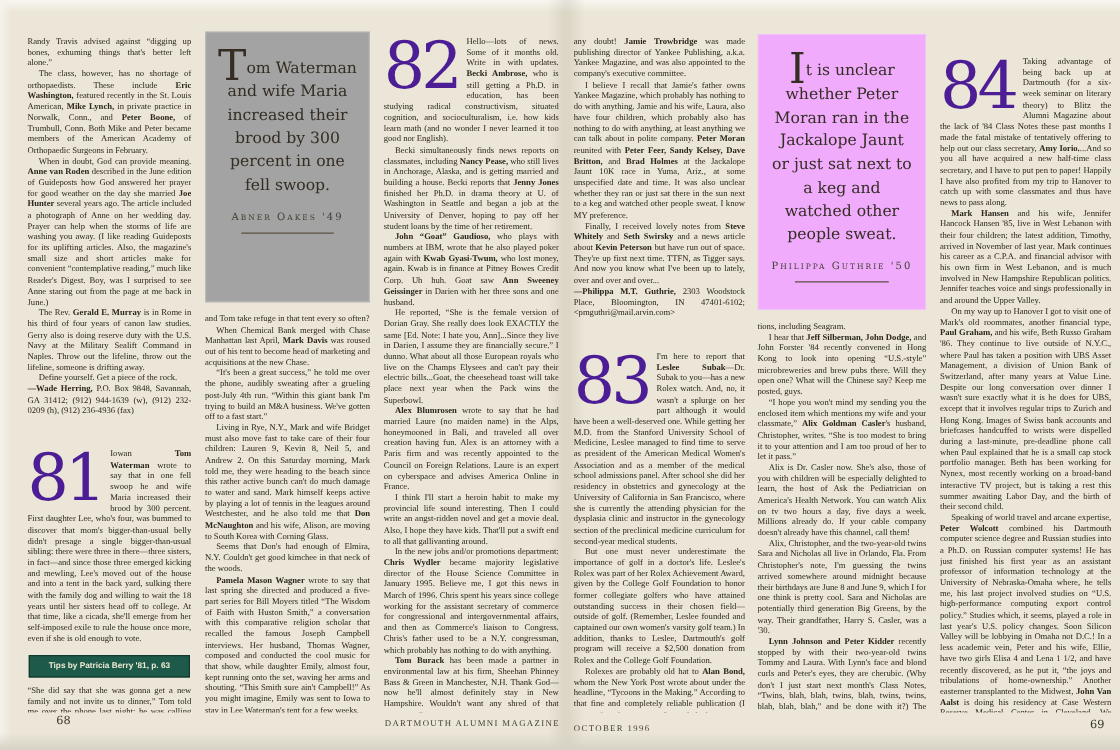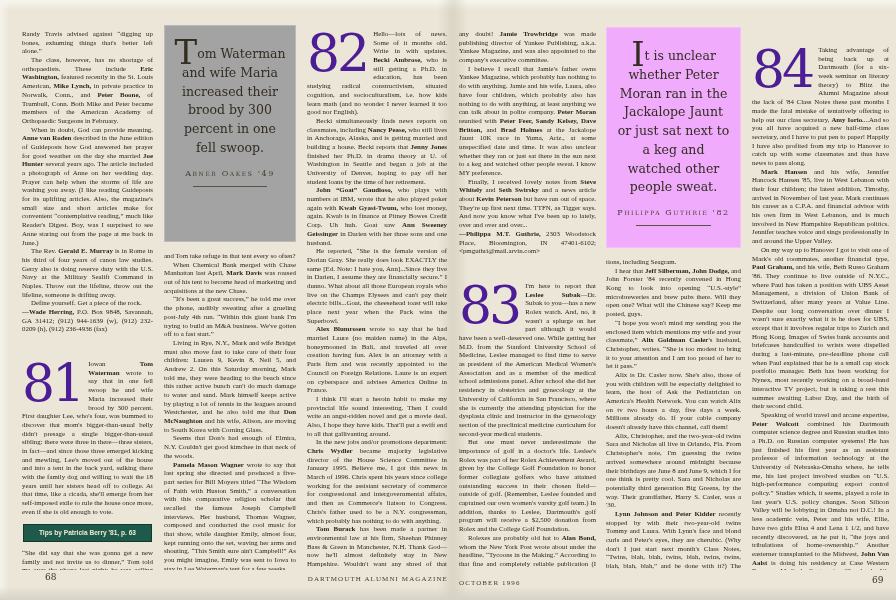--- a/index.html
+++ b/index.html
@@ -140,21 +140,21 @@
       </div>
       <div>
           <p>But one must never underestimate the importance of golf in a doctor's life. Leslee's Rolex was part of her Rolex Achievement Award, given by the College Golf Foundation to honor former collegiate golfers who have attained outstanding success in their chosen field—outside of golf. (Remember, Leslee founded and captained our own women's varsity golf team.) In addition, thanks to Leslee, Dartmouth's golf program will receive a $2,500 donation from Rolex and the College Golf Foundation.</p>
           <p>Rolexes are probably old hat to <b>Alan Bond,</b> whom the New York Post wrote about under the headline, “Tycoons in the Making.” According to that fine and completely reliable publication (I wrote for them once—I needed the money, okay?) Alan paid for Dartmouth and Harvard business school with money earned from stocks his parents let him choose when he was ten.</p>
         </div>
     </div>
 
     <div class="col" id="col5">
       <div class="pullquote pq-blue">
         <div class="pq-text"><span class="pq-initial">I</span><span>t is unclear whether Peter Moran ran in the Jackalope Jaunt or just sat next to a keg and watched other people sweat.</span></div>
-        <div class="pq-attr">Philippa Guthrie '82</div>
+        <div class="pq-attr">Philippa Guthrie '50</div>
         <div class="pq-rule"></div>
       </div>
       <div>
           <p class="flush">tions, including Seagram.</p>
           <p>I hear that <b>Jeff Silberman, John Dodge,</b> and John Forster '84 recently convened in Hong Kong to look into opening “U.S.-style” microbreweries and brew pubs there. Will they open one? What will the Chinese say? Keep me posted, guys.</p>
           <p>“I hope you won't mind my sending you the enclosed item which mentions my wife and your classmate,” <b>Alix Goldman Casler</b>'s husband, Christopher, writes. “She is too modest to bring it to your attention and I am too proud of her to let it pass.”</p>
           <p>Alix is Dr. Casler now. She's also, those of you with children will be especially delighted to learn, the host of Ask the Pediatrician on America's Health Network. You can watch Alix on tv two hours a day, five days a week. Millions already do. If your cable company doesn't already have this channel, call them!</p>
           <p>Alix, Christopher, and the two-year-old twins Sara and Nicholas all live in Orlando, Fla. From Christopher's note, I'm guessing the twins arrived somewhere around midnight because their birthdays are June 8 and June 9, which I for one think is pretty cool. Sara and Nicholas are potentially third generation Big Greens, by the way. Their grandfather, Harry S. Casler, was a '30.</p>
           <p><b>Lynn Johnson and Peter Kidder</b> recently stopped by with their two-year-old twins Tommy and Laura. With Lynn's face and blond curls and Peter's eyes, they are cherubic. (Why don't I just start next month's Class Notes, “Twins, blah, blah, twins, blah, twins, twins, blah, blah, blah,” and be done with it?) The Kidders were en route from Palo Alto (Peter has a relatively new job with Silicon Valley Bank), to Manhattan Beach where brother  lives with his wife, Lindsey, and their—congratulations, Tim—one-year-old daughter Katie. Tim's currently working for the business side of The Los Angeles Times.</p>
         </div>

